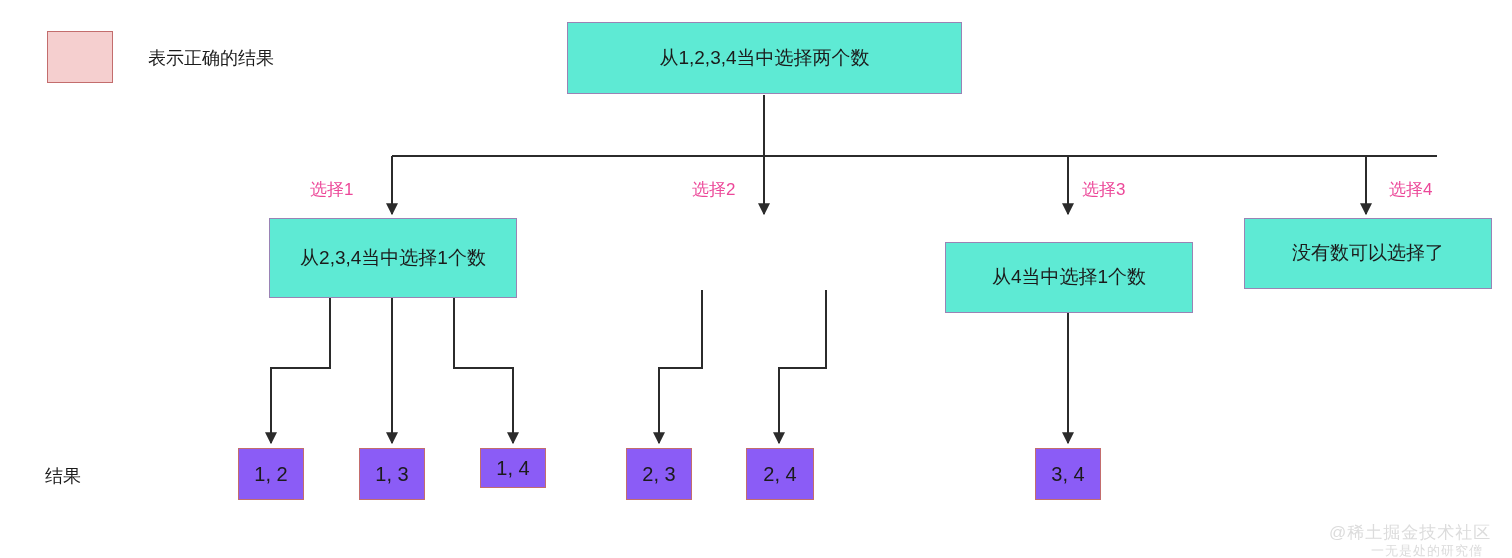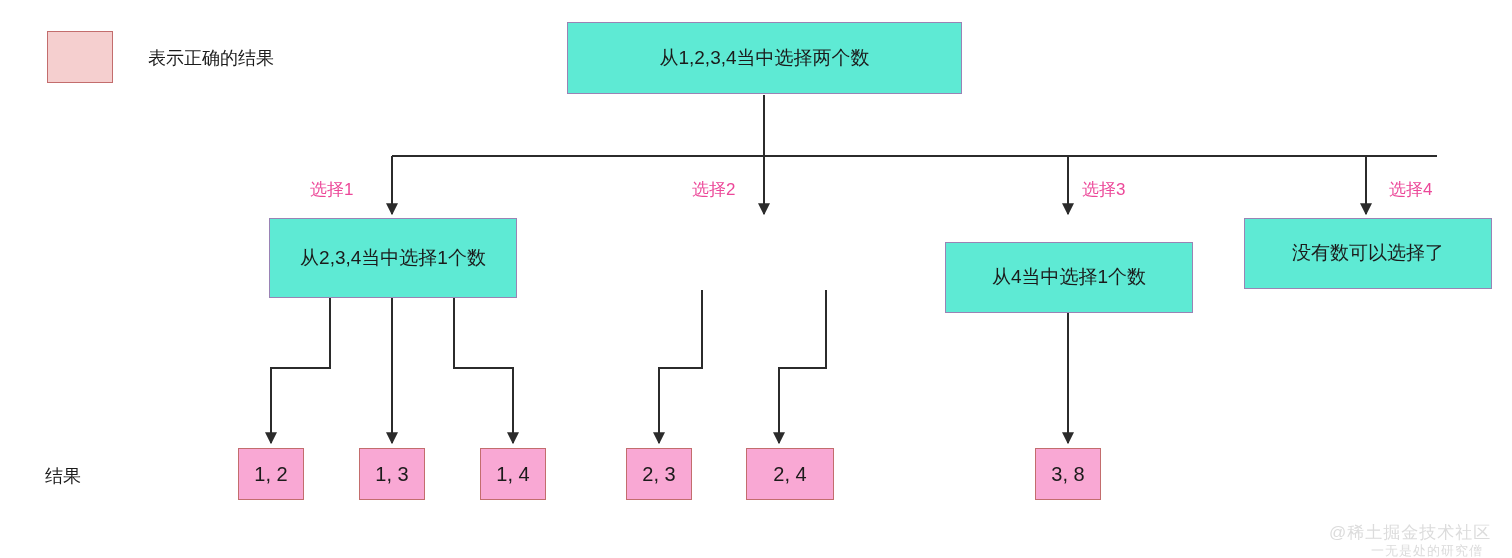--- a/index.html
+++ b/index.html
@@ -31,21 +31,21 @@
     text-align: center;
     color: #1b1b1b;
     line-height: 1.2;
   }
   .node-purple {
     background: #5eead4;
     border: 1.4px solid #9a83b5;
     font-size: 19px;
   }
   .node-pink {
-    background: #f9a8d4;
+    background: #8b5cf6;
     border: 1.6px solid #c36d6d;
     font-size: 20px;
   }
   .edge-label {
     position: absolute;
     font-size: 17px;
     color: #ec4899;
     white-space: nowrap;
   }
   .legend-swatch {
@@ -114,21 +114,21 @@
   <div class="edge-label" style="left:1389px; top:178px;">选择4</div>
 
   <div class="node node-purple" style="left:269px; top:218px; width:248px; height:80px;">从2,3,4当中选择1个数</div>
   <div class="node node-purple" style="left:945px; top:218px; width:248px; height:71px;margin-top:24px;">从4当中选择1个数</div>
   <div class="node node-purple" style="left:1244px; top:218px; width:248px; height:71px;">没有数可以选择了</div>
 
   <div class="plain-text" style="left:45px; top:464px;">结果</div>
 
   <div class="node node-pink" style="left:238px; top:448px; width:66px; height:52px;">1, 2</div>
   <div class="node node-pink" style="left:359px; top:448px; width:66px; height:52px;">1, 3</div>
-  <div class="node node-pink" style="left:480px; top:448px; width:66px; height:52px;">1, 4</div>
+  <div class="node node-pink" style="left:480px; top:448px; width:66px; height:40px;">1, 4</div>
   <div class="node node-pink" style="left:626px; top:448px; width:66px; height:52px;">2, 3</div>
-  <div class="node node-pink" style="left:746px; top:448px; width:88px; height:52px;">2, 4</div>
-  <div class="node node-pink" style="left:1035px; top:448px; width:66px; height:52px;">3, 8</div>
+  <div class="node node-pink" style="left:746px; top:448px; width:68px; height:52px;">2, 4</div>
+  <div class="node node-pink" style="left:1035px; top:448px; width:66px; height:52px;">3, 4</div>
 
   <div class="watermark wm-main" style="left:1329px; top:521px;">@稀土掘金技术社区</div>
   <div class="watermark wm-sub" style="left:1371px; top:542px;">一无是处的研究僧</div>
 
 </div>
 
 </body></html>

